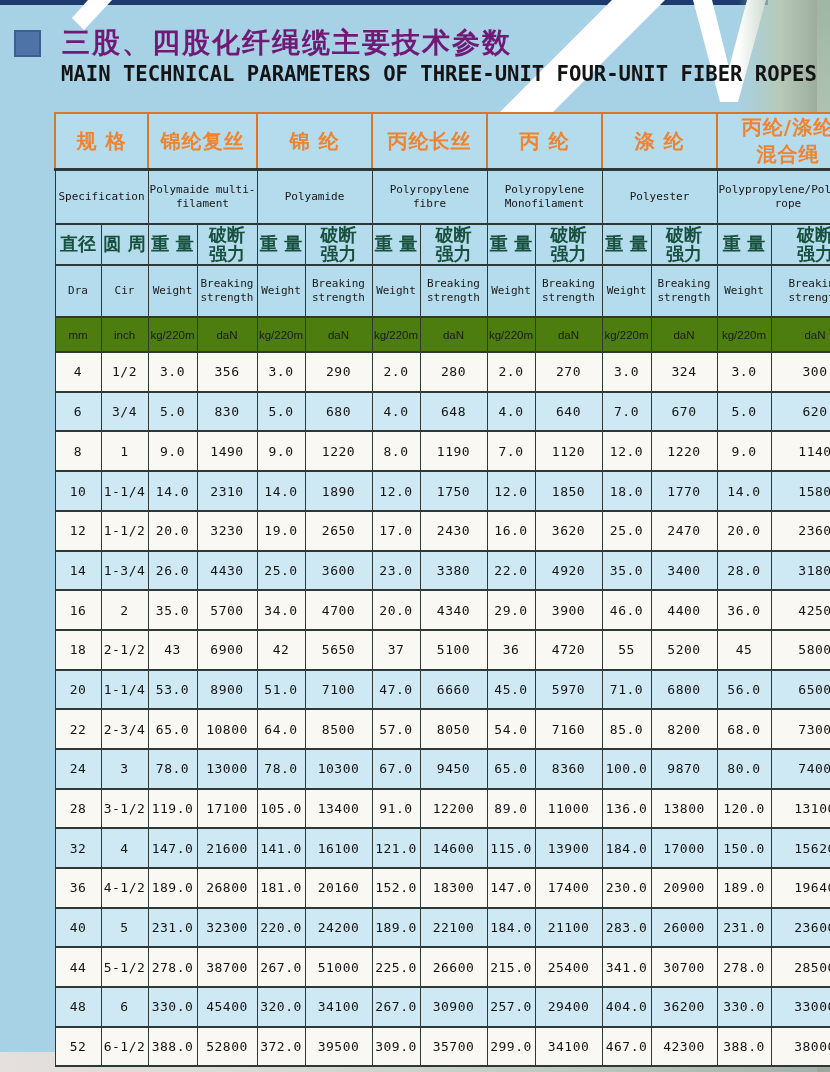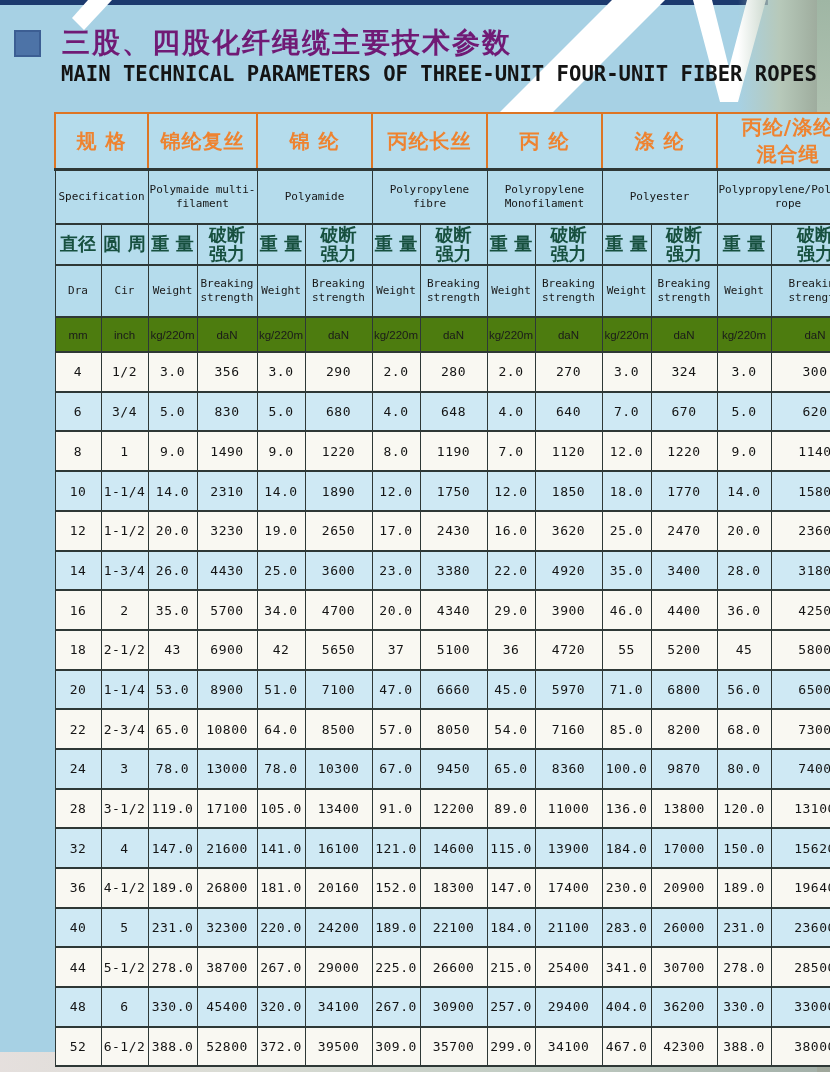--- a/index.html
+++ b/index.html
@@ -432,21 +432,21 @@
         <td>26000</td>
         <td>231.0</td>
         <td>23600</td>
       </tr>
       <tr class="plain">
         <td>44</td>
         <td>5-1/2</td>
         <td>278.0</td>
         <td>38700</td>
         <td>267.0</td>
-        <td>29000</td>
+        <td>51000</td>
         <td>225.0</td>
         <td>26600</td>
         <td>215.0</td>
         <td>25400</td>
         <td>341.0</td>
         <td>30700</td>
         <td>278.0</td>
         <td>28500</td>
       </tr>
       <tr class="shaded">

